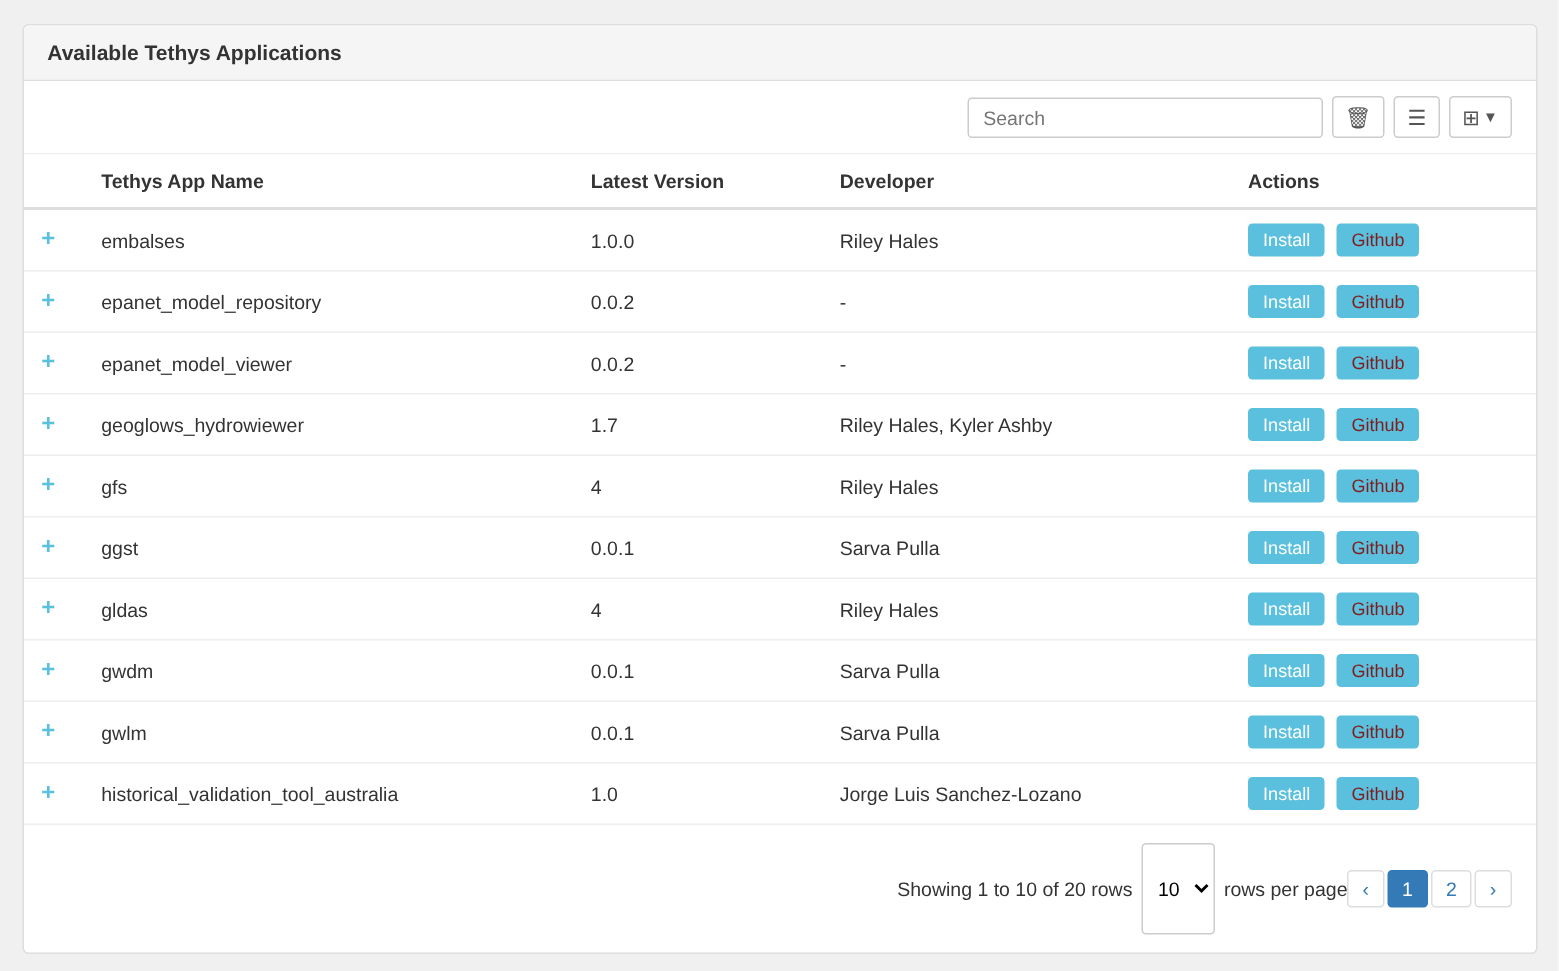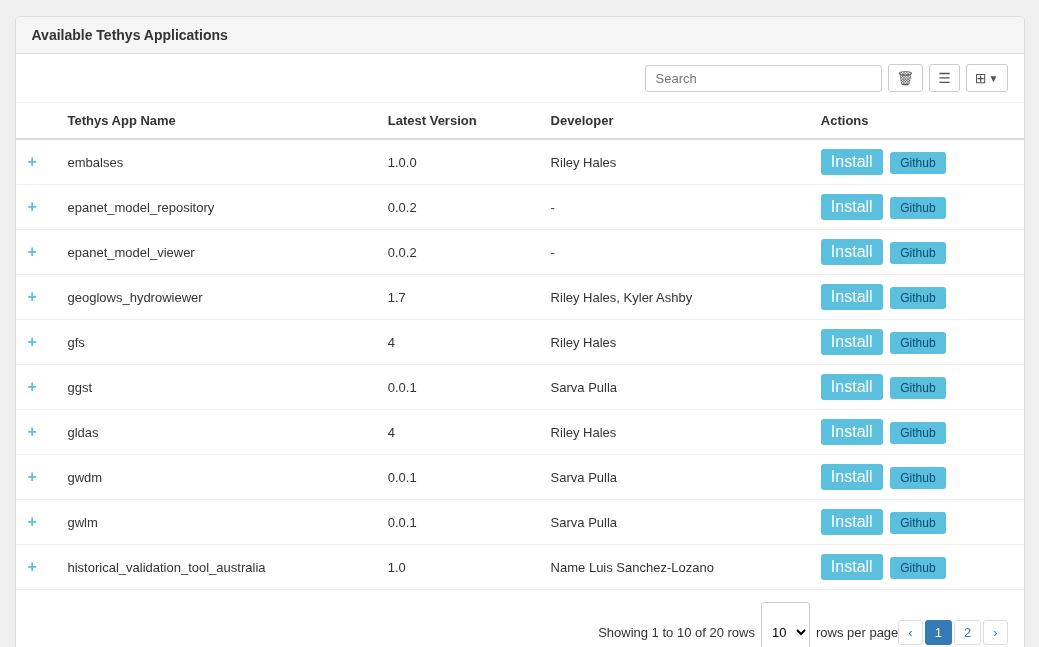--- a/index.html
+++ b/index.html
@@ -91,27 +91,27 @@
       font-size: 16px;
       cursor: pointer;
       font-weight: bold;
     }
     .btn-install {
       background: #5bc0de;
       color: #fff;
       border: none;
       border-radius: 3px;
       padding: 4px 10px;
-      font-size: 16px;
+      font-size: 12px;
       cursor: pointer;
       margin-right: 4px;
     }
     .btn-github {
       background: #5bc0de;
-      color: #0c4a6e;
+      color: #7f1d1d;
       border: none;
       border-radius: 3px;
       padding: 4px 10px;
       font-size: 12px;
       cursor: pointer;
     }
     .table-footer {
       display: flex;
       justify-content: flex-end;
       align-items: center;
@@ -290,21 +290,21 @@
         <button class="btn-install">Install</button>
         <button class="btn-github">Github</button>
       </td>
     </tr>
         <tr>
       <td>
         <span class="plus-icon">+</span>
       </td>
       <td>historical_validation_tool_australia</td>
       <td>1.0</td>
-      <td>Name Luis Sanchez-Lozano</td>
+      <td>Jorge Luis Sanchez-Lozano</td>
       <td>
         <button class="btn-install">Install</button>
         <button class="btn-github">Github</button>
       </td>
     </tr>
       </tbody>
   </table>
 
   <div class="table-footer">
     <div class="rows-per-page">

